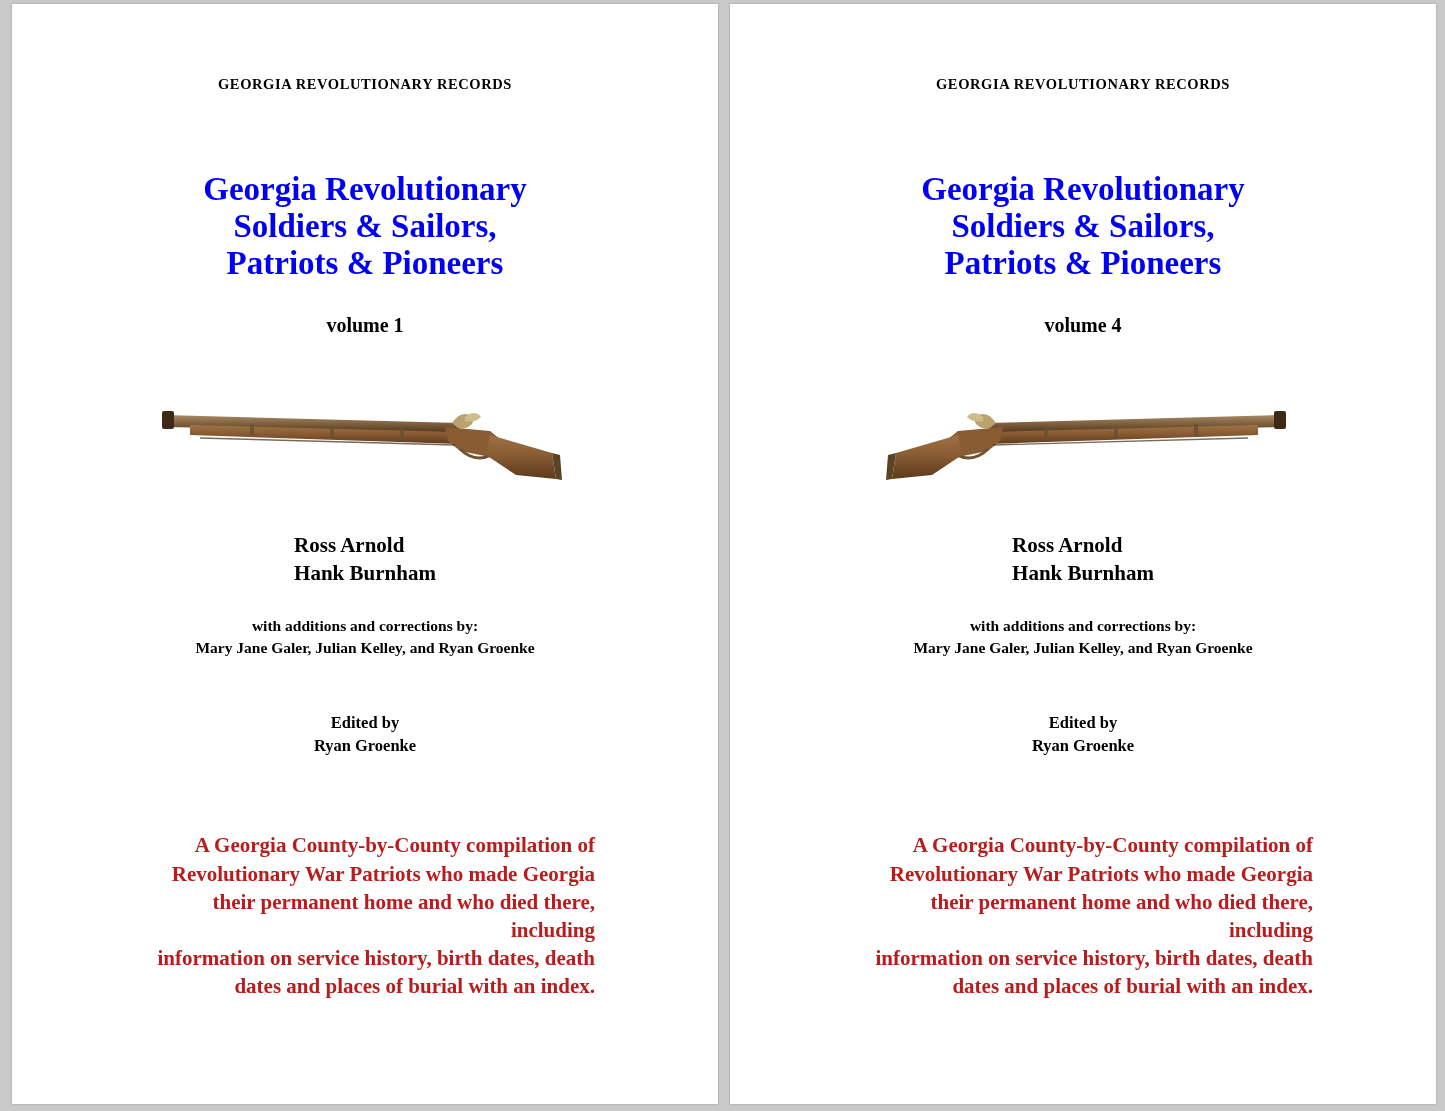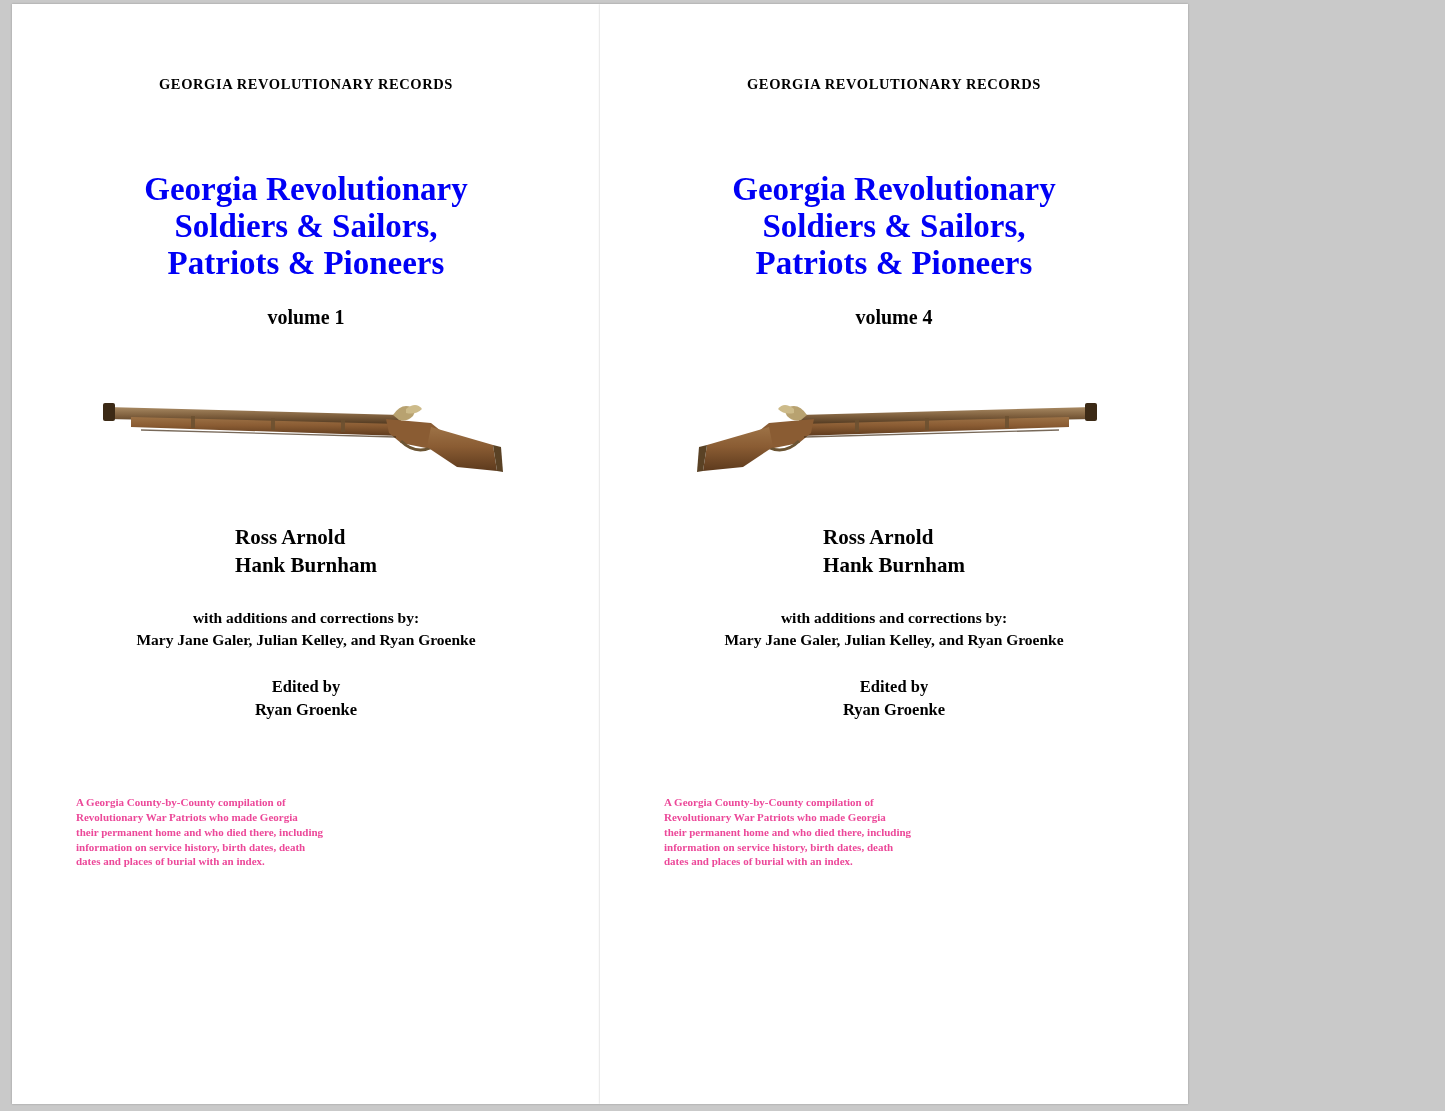--- a/index.html
+++ b/index.html
@@ -8,22 +8,23 @@
     background: #c9c9c9;
   }
   body {
     width: 1445px;
     height: 1111px;
     font-family: "Liberation Serif", serif;
     overflow: hidden;
   }
   .spread {
     display: flex;
-    width: 1188px;
+    width: 1445px;
     height: 1111px;
+    gap: 12px;
     padding: 4px 0 0 0;
     box-sizing: border-box;
   }
   .page {
     background: #ffffff;
     width: 706px;
     height: 1100px;
     box-sizing: border-box;
     position: relative;
     box-shadow: 0 0 2px rgba(0,0,0,0.25);
@@ -46,21 +47,21 @@
     margin-top: 78px;
     text-align: center;
     color: #0000ee;
     font-weight: bold;
     font-size: 33px;
     line-height: 1.12;
     font-family: "Liberation Serif", serif;
   }
   .title-line { display: block; color: #0000f5; }
   .volume {
-    margin-top: 24px;
+    margin-top: 32px;
     font-weight: bold;
     font-size: 20px;
     color: #000;
     text-align: right;
   }
   .rifle-wrap {
     margin-top: 46px;
     width: 410px;
     height: 110px;
     position: relative;
@@ -77,34 +78,34 @@
   }
   .contrib {
     margin-top: 27px;
     text-align: center;
     font-weight: bold;
     font-size: 15.5px;
     line-height: 1.42;
     color: #000;
   }
   .edited {
-    margin-top: 24px;
+    margin-top: 52px;
     text-align: center;
     font-weight: bold;
     font-size: 16.5px;
     line-height: 1.42;
     color: #000;
   }
   .blurb {
     margin-top: 74px;
-    text-align: left;
-    font-weight: bold;
-    font-size: 11px;
+    text-align: right;
+    font-weight: bold;
+    font-size: 21px;
     line-height: 1.34;
-    color: #ec4899;
+    color: #b91c1c;
     width: 460px;
   }
   .blurb span { display: block; }
 </style>
 </head>
 <body>
 
 <div class="spread">
 
   <div class="page page-left">

